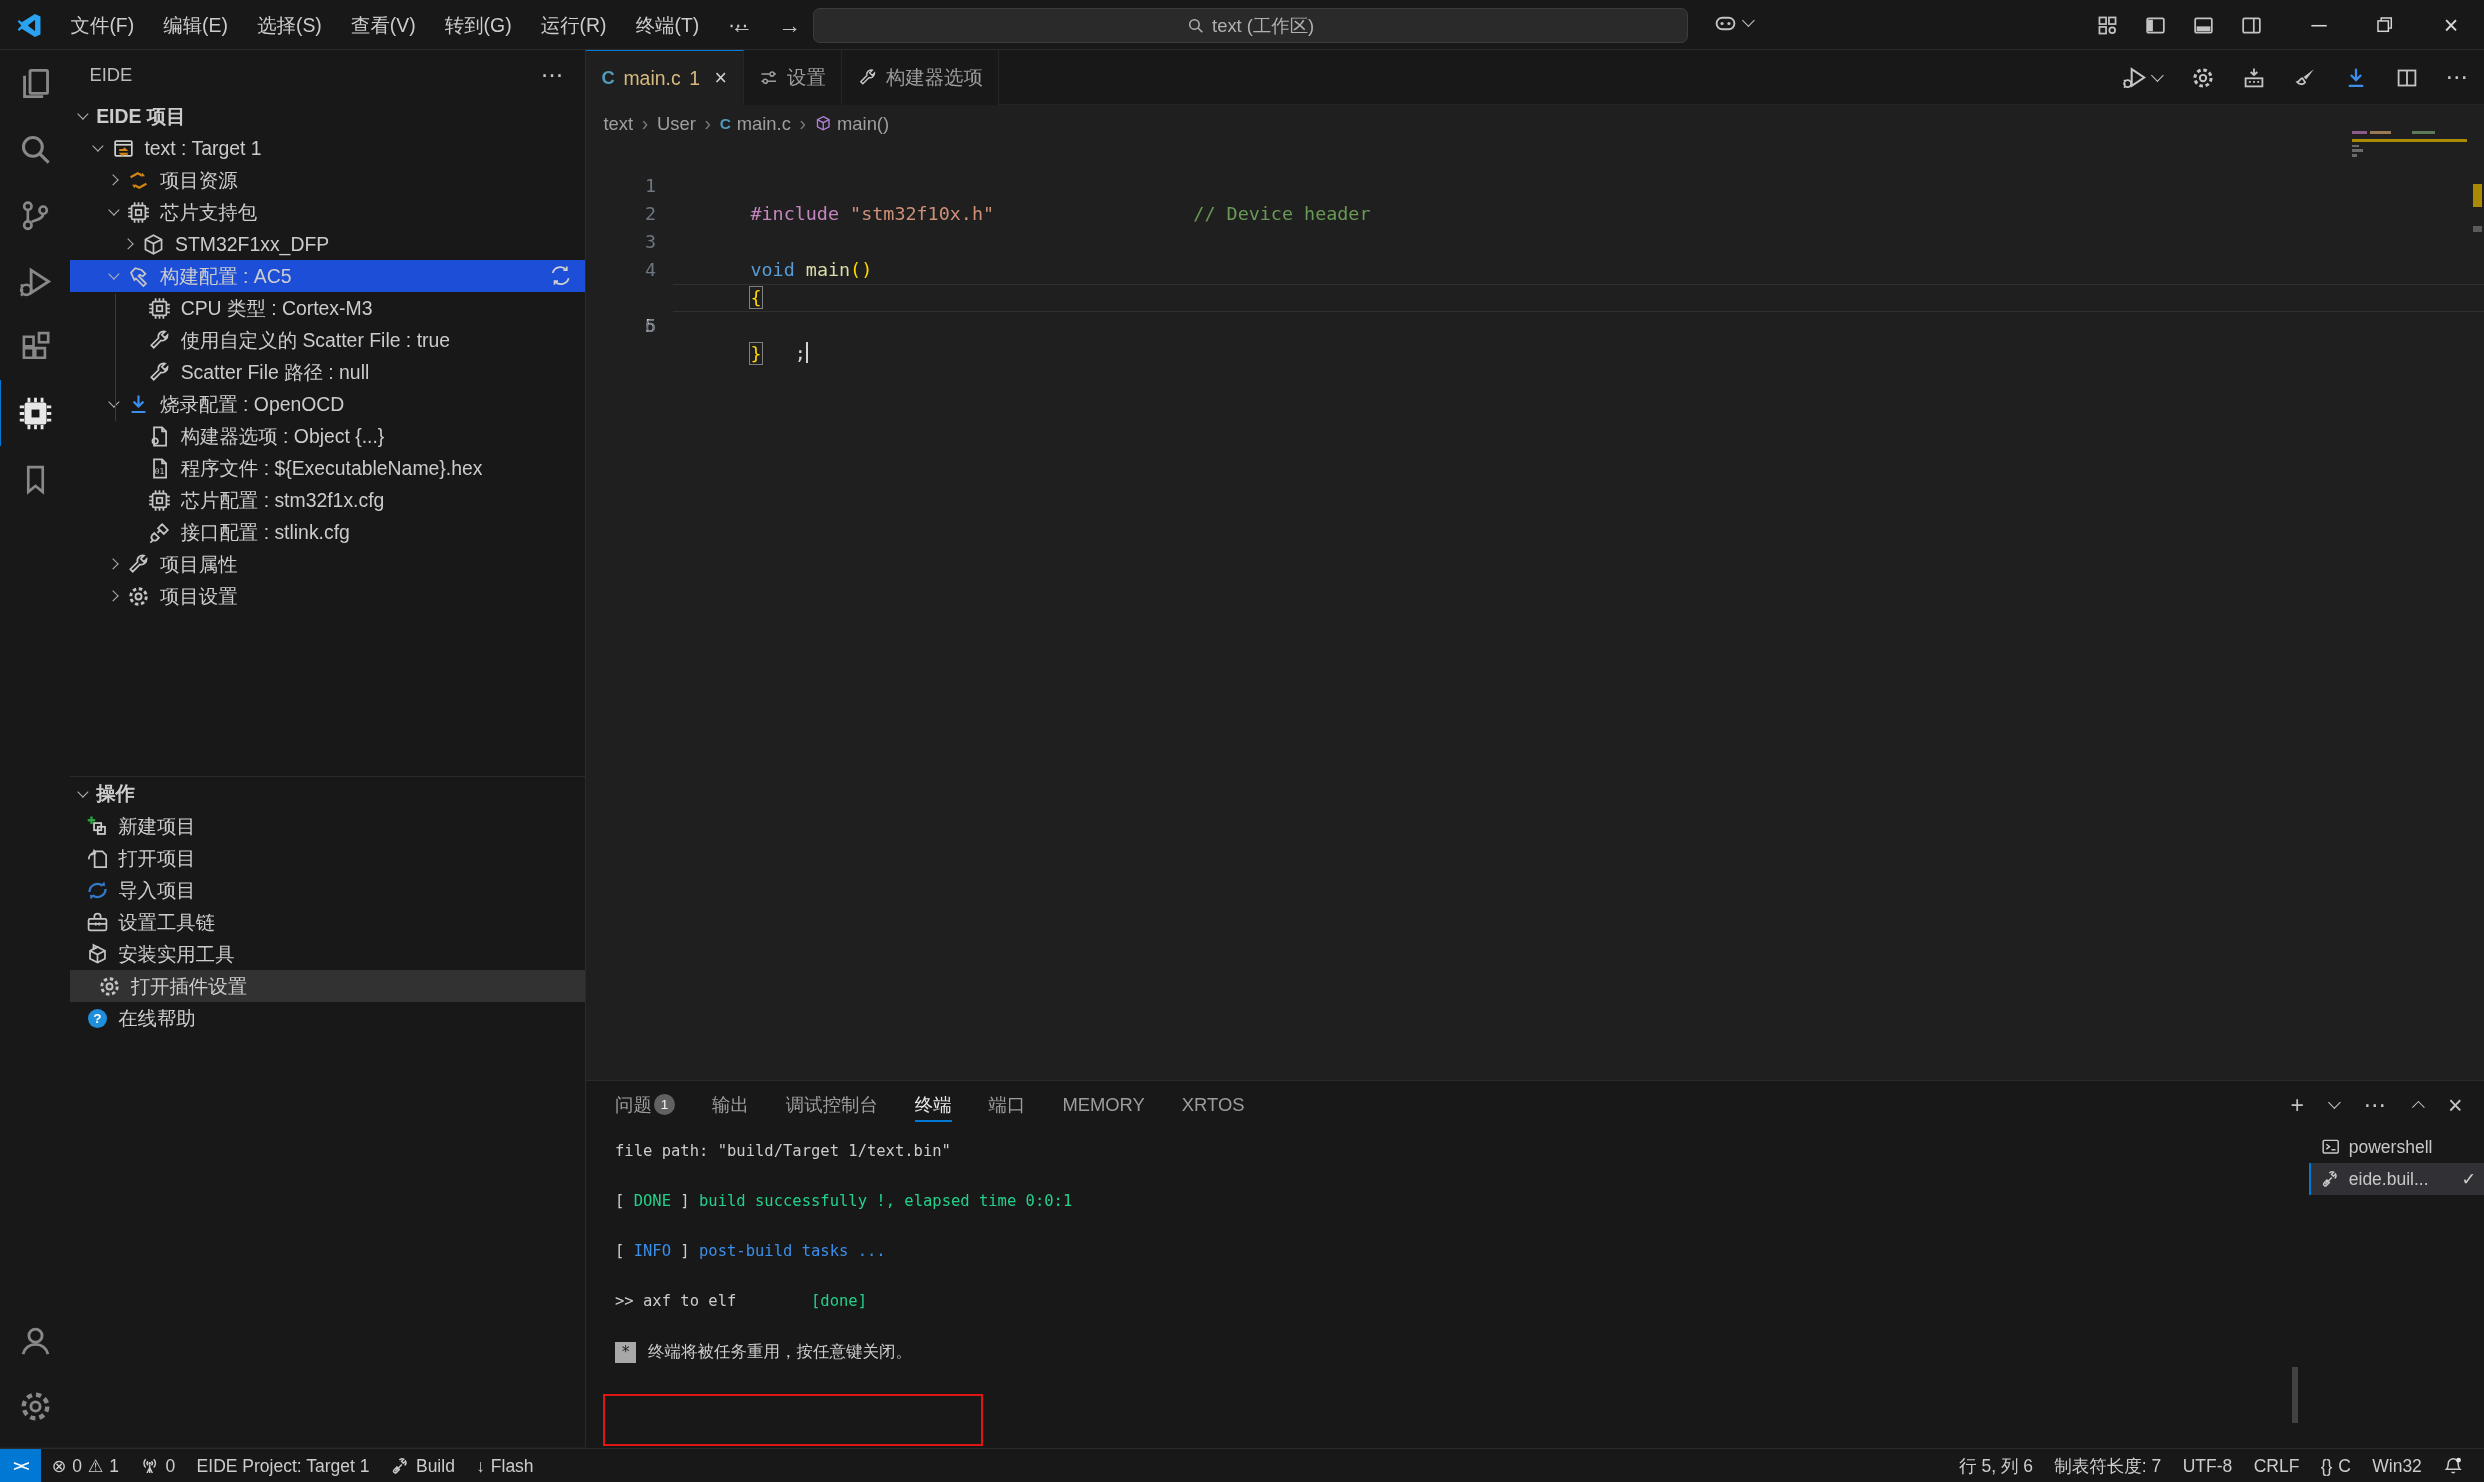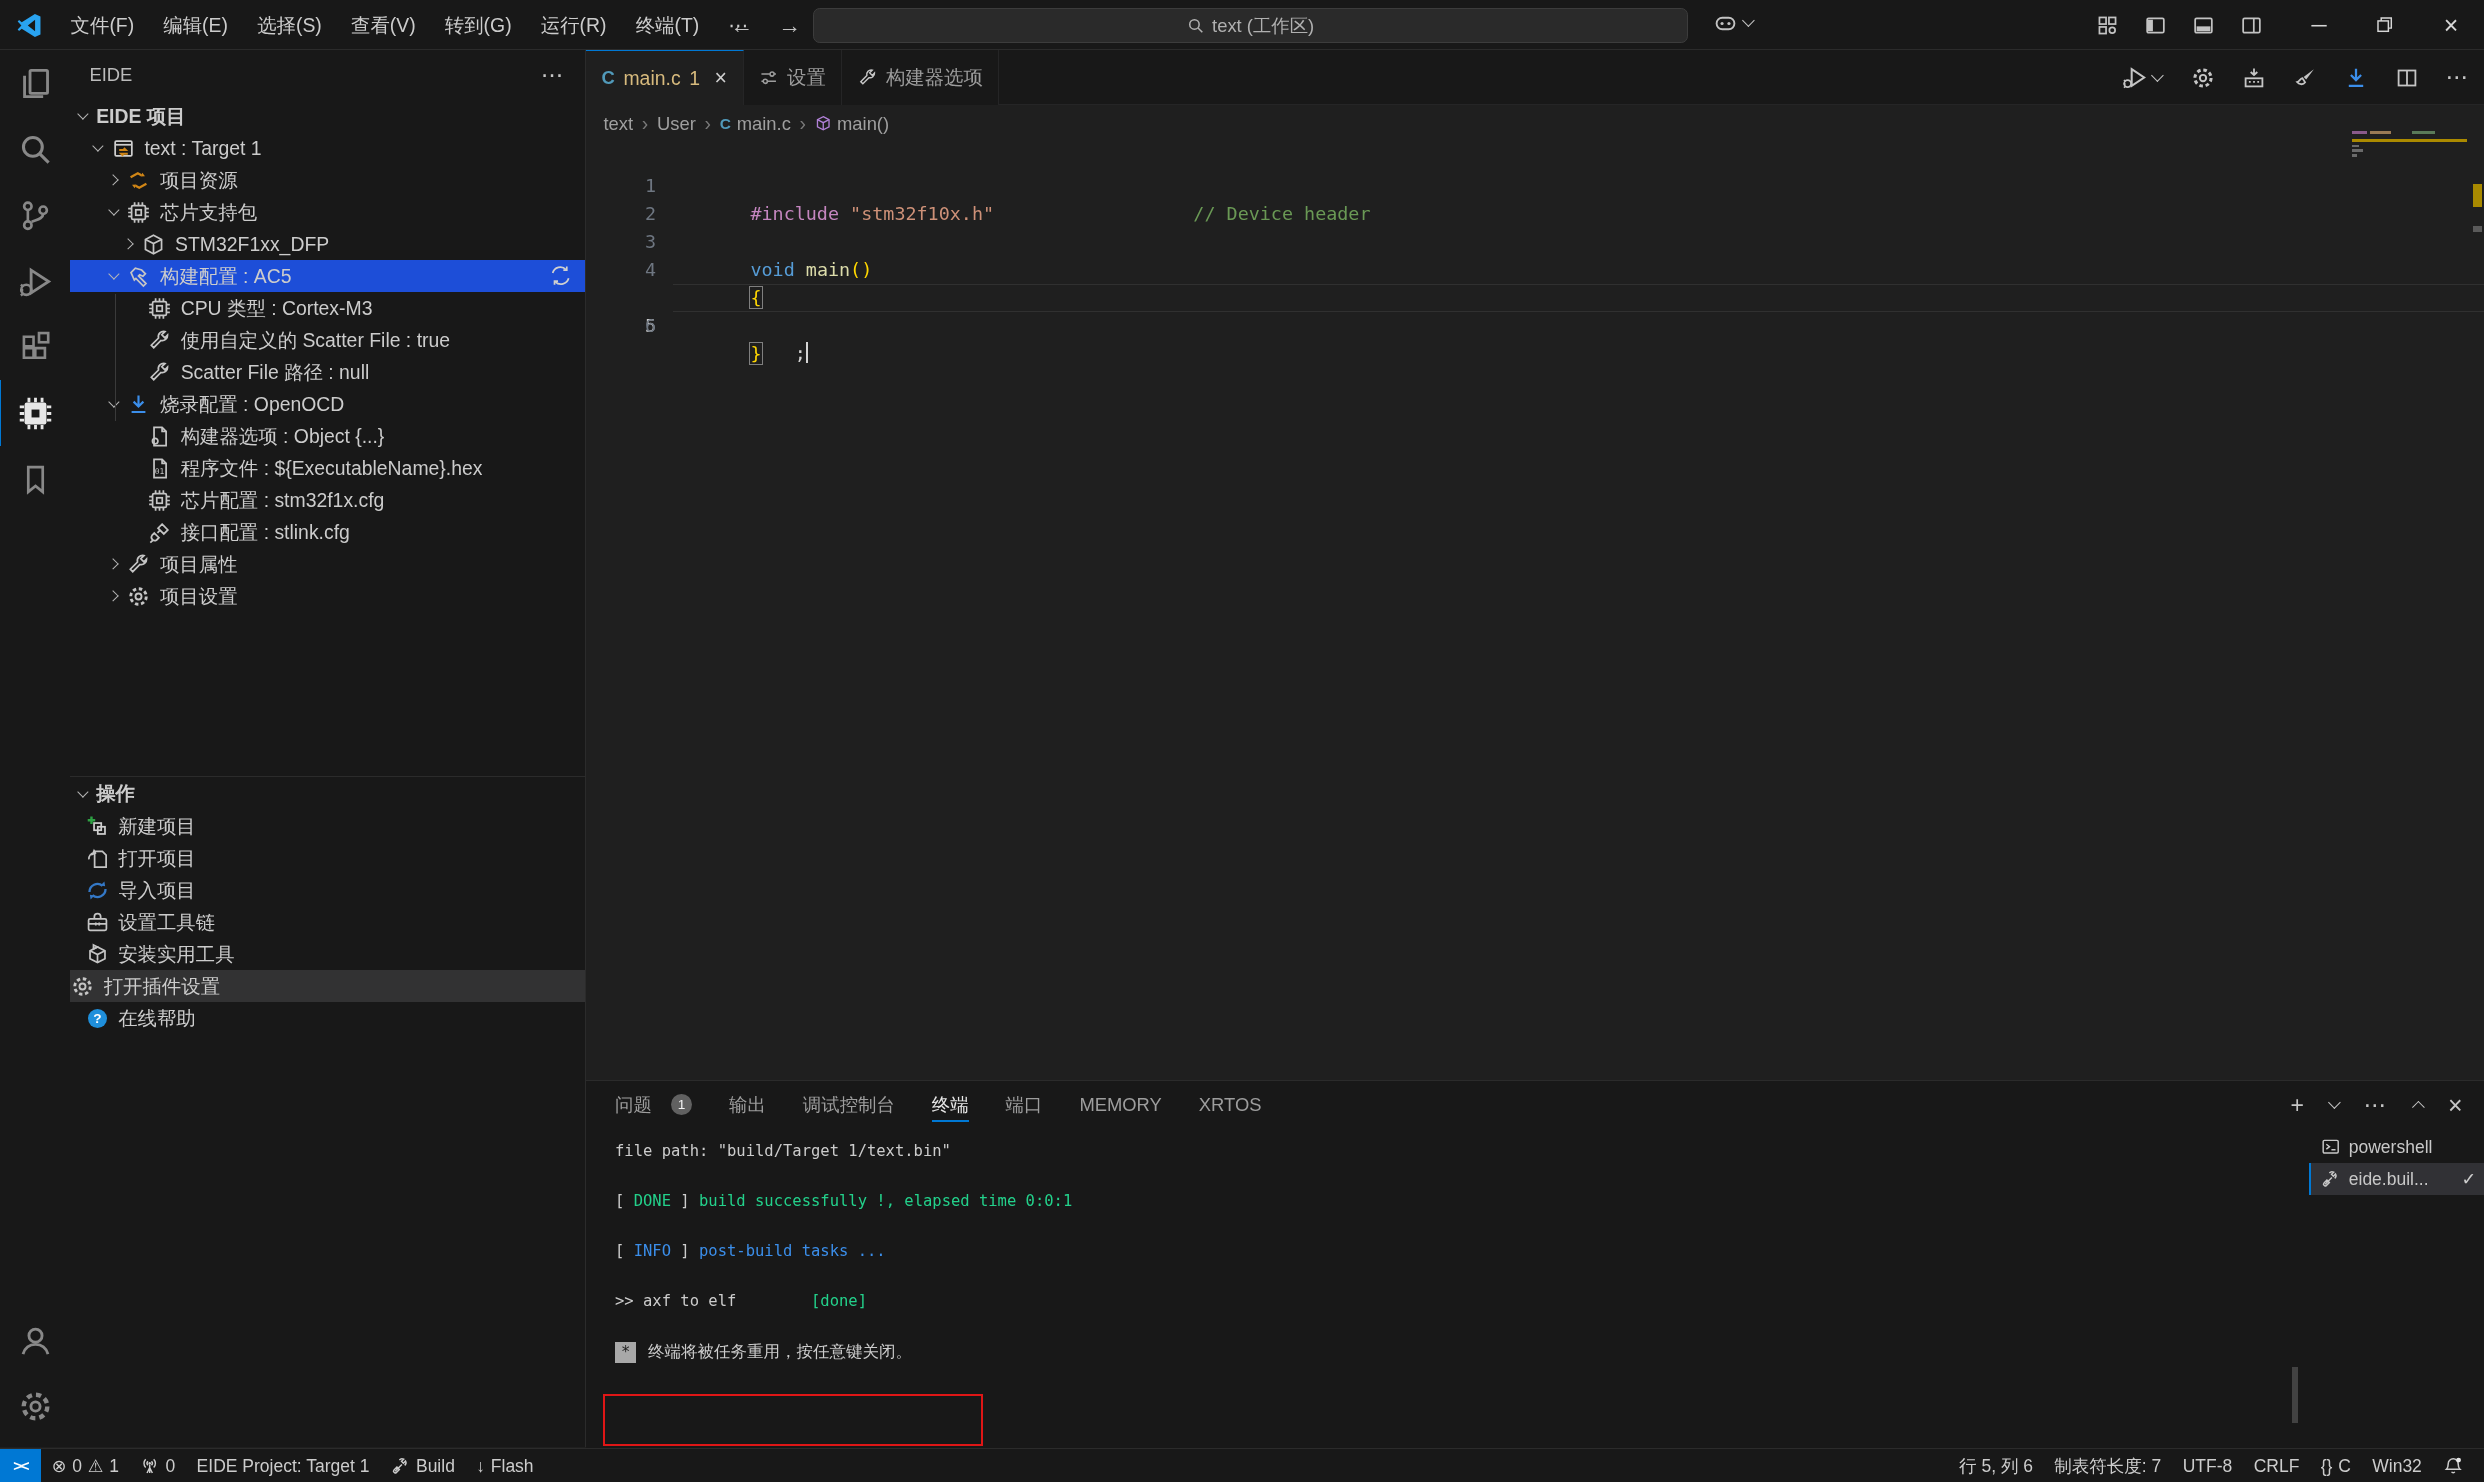--- a/index.html
+++ b/index.html
@@ -68,21 +68,21 @@
   .linehl{position:absolute;left:87px;right:0;height:28px;border-top:1px solid #303030;border-bottom:1px solid #303030}
   .cursor{display:inline-block;width:1.9px;height:20.4px;background:#d4d4d4;vertical-align:-2.9px}
   #minimap{position:absolute;right:17.5px;top:81px;width:115px;height:126px}
   .mmdash{position:absolute;height:2.9px}
   #ovr-warn{position:absolute;right:1.9px;top:134px;width:8.7px;height:23px;background:#a98a00}
   #ovr-gray{position:absolute;right:1.9px;top:176px;width:8.7px;height:5.8px;background:#5a5a5a}
 
   
   #panel{position:absolute;left:586px;top:1080px;width:1898px;height:368px;background:#181818;border-top:1px solid #2b2b2b}
   #paneltabs{height:47px;display:flex;align-items:center;gap:37px;padding-left:29px;font-size:18.4px;color:#9d9d9d}
-  .ptab{display:flex;align-items:center;gap:19px;height:47px;line-height:47px;position:relative}
+  .ptab{display:flex;align-items:center;gap:2px;height:47px;line-height:47px;position:relative}
   .ptab.active{color:#e7e7e7}
   .ptab.active::after{content:"";position:absolute;left:0;right:0;bottom:5.8px;height:1.9px;background:#0078d4}
   .pbadge{min-width:21.3px;height:21.3px;border-radius:10.7px;background:#616161;color:#f2f2f2;font-size:13.6px;display:flex;align-items:center;justify-content:center;padding:0 3.9px}
   #panelctrls{position:absolute;right:21.3px;top:9.7px;display:flex;align-items:center;gap:23px;color:#c5c5c5;font-size:23px}
   .chevctl{width:13.6px;height:13.6px;position:relative}
   .chevctl::before{content:"";position:absolute;width:7.8px;height:7.8px;border-right:1.6px solid #c5c5c5;border-bottom:1.6px solid #c5c5c5;top:0;left:2.9px;transform:rotate(45deg)}
   .chevctl.up::before{transform:rotate(225deg);top:4.9px}
   #term{position:absolute;left:29px;top:60px;width:1688px;font-family:"DejaVu Sans Mono","Liberation Mono",monospace;font-size:15.5px}
   .trowt{height:50px;line-height:21.3px;white-space:pre}
   .tw{color:#cccccc}.tg{color:#23d18b}.tb{color:#3b8eea}
@@ -543,21 +543,21 @@
           <use href="#i-toolbox"></use>
         </svg>
       <span class="tlabel">设置工具链</span>
     </div>
     <div class="trow" style="padding-left:15.5px">
       <svg class="ic tic" viewBox="0 0 24 24" width="23" height="23">
           <use href="#i-installbox"></use>
         </svg>
       <span class="tlabel">安装实用工具</span>
     </div>
-    <div class="trow hov" style="padding-left:1px">
+    <div class="trow hov" style="padding-left:28px">
       <svg class="ic tic" viewBox="0 0 24 24" width="23" height="23">
           <use href="#i-gear"></use>
         </svg>
       <span class="tlabel">打开插件设置</span>
     </div>
     <div class="trow" style="padding-left:15.5px">
       <svg class="ic tic" viewBox="0 0 24 24" width="23" height="23">
           <use href="#i-help"></use>
         </svg>
       <span class="tlabel">在线帮助</span>

